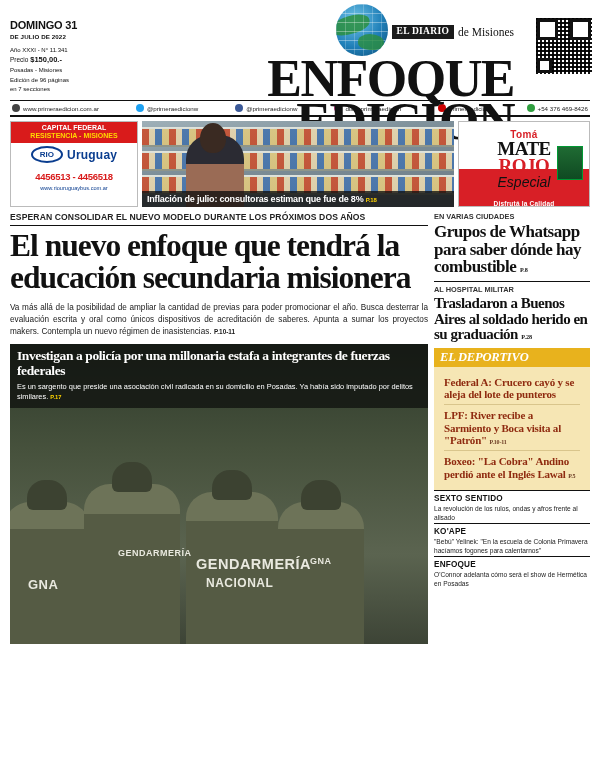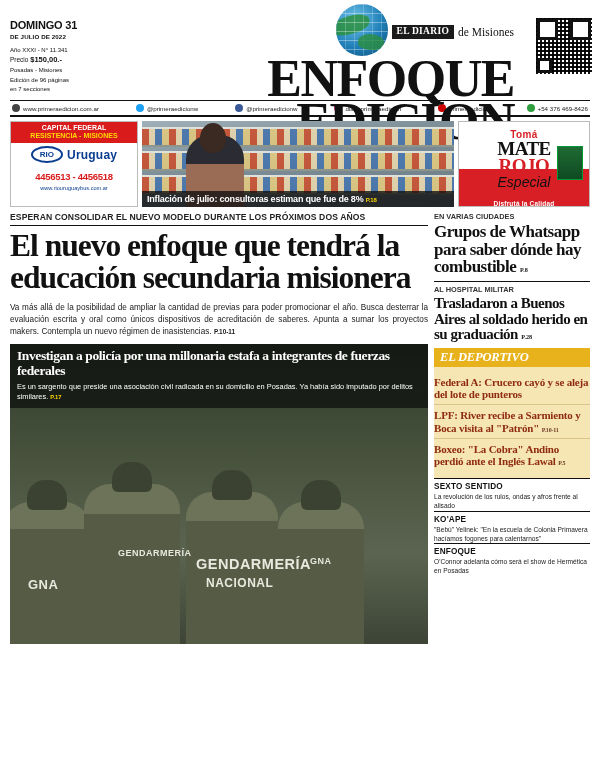--- a/index.html
+++ b/index.html
@@ -451,21 +451,21 @@
     font-family: "Liberation Serif", serif;
     font-weight: bold;
     font-size: 12.5px;
     padding: 2px 6px;
     letter-spacing: -.2px;
     margin-top: 5px;
     font-style: italic;
   }
   .dep-box {
     background: #f6e6b4;
-    padding: 5px 0 6px;
+    padding: 5px 10px 6px;
   }
   .dep-item {
     font-family: "Liberation Serif", serif;
     font-weight: bold;
     font-size: 11px;
     line-height: 1.12;
     color: #8f2b10;
     padding: 4px 0;
     border-bottom: 1px solid #d9c58c;
     letter-spacing: -.2px;

